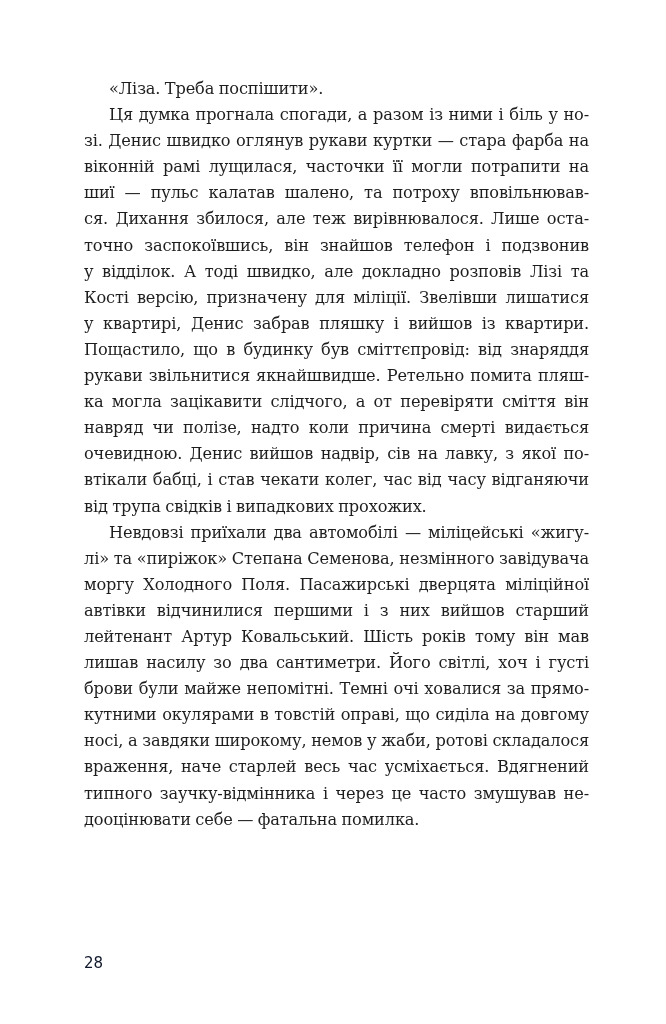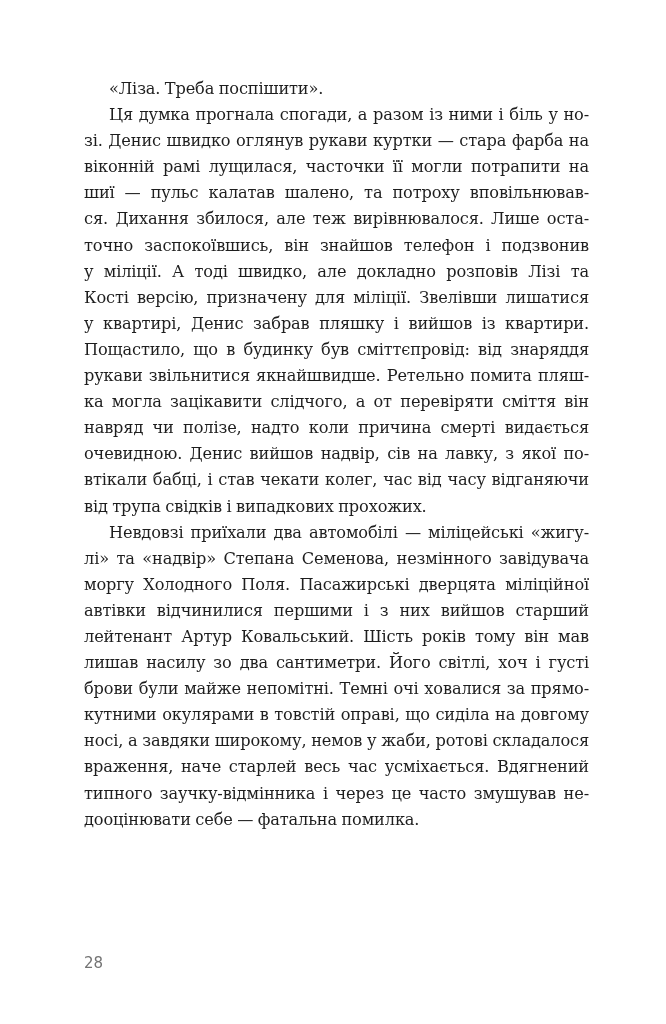--- a/index.html
+++ b/index.html
@@ -43,50 +43,50 @@
     }
     .line.last {
       text-align-last: left;
     }
     .page-number {
       position: absolute;
       left: 84px;
       top: 954px;
       font-family: "DejaVu Sans", "Liberation Sans", sans-serif;
       font-size: 15px;
-      color: #737373;
+      color: #0f172a;
     }
   </style>
 </head>
 <body>
 
 <div class="page">
   <div class="text-block">
 
     <span class="line indent last">«Ліза. Треба поспішити».</span>
 
     <span class="line indent">Ця думка прогнала спогади, а разом із ними і біль у но-</span>
     <span class="line">зі. Денис швидко оглянув рукави куртки — стара фарба на</span>
     <span class="line">віконній рамі лущилася, часточки її могли потрапити на</span>
     <span class="line">шиї — пульс калатав шалено, та потроху вповільнював-</span>
     <span class="line">ся. Дихання збилося, але теж вирівнювалося. Лише оста-</span>
     <span class="line">точно заспокоївшись, він знайшов телефон і подзвонив</span>
-    <span class="line">у міліції. А тоді швидко, але докладно розповів Лізі та</span>
+    <span class="line">у відділок. А тоді швидко, але докладно розповів Лізі та</span>
     <span class="line">Кості версію, призначену для міліції. Звелівши лишатися</span>
     <span class="line">у квартирі, Денис забрав пляшку і вийшов із квартири.</span>
     <span class="line">Пощастило, що в будинку був сміттєпровід: від знаряддя</span>
     <span class="line">рукави звільнитися якнайшвидше. Ретельно помита пляш-</span>
     <span class="line">ка могла зацікавити слідчого, а от перевіряти сміття він</span>
     <span class="line">навряд чи полізе, надто коли причина смерті видається</span>
     <span class="line">очевидною. Денис вийшов надвір, сів на лавку, з якої по-</span>
     <span class="line">втікали бабці, і став чекати колег, час від часу відганяючи</span>
     <span class="line last">від трупа свідків і випадкових прохожих.</span>
 
     <span class="line indent">Невдовзі приїхали два автомобілі — міліцейські «жигу-</span>
-    <span class="line">лі» та «надвір» Степана Семенова, незмінного завідувача</span>
+    <span class="line">лі» та «пиріжок» Степана Семенова, незмінного завідувача</span>
     <span class="line">моргу Холодного Поля. Пасажирські дверцята міліційної</span>
     <span class="line">автівки відчинилися першими і з них вийшов старший</span>
     <span class="line">лейтенант Артур Ковальський. Шість років тому він мав</span>
     <span class="line">лишав насилу зо два сантиметри. Його світлі, хоч і густі</span>
     <span class="line">брови були майже непомітні. Темні очі ховалися за прямо-</span>
     <span class="line">кутними окулярами в товстій оправі, що сиділа на довгому</span>
     <span class="line">носі, а завдяки широкому, немов у жаби, ротові складалося</span>
     <span class="line">враження, наче старлей весь час усміхається. Вдягнений</span>
     <span class="line">типного заучку-відмінника і через це часто змушував не-</span>
     <span class="line last">дооцінювати себе — фатальна помилка.</span>

